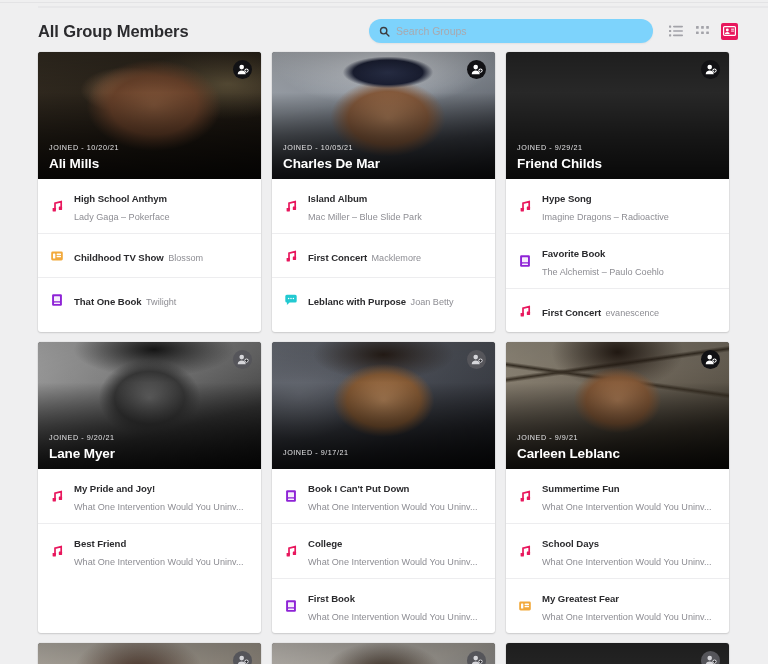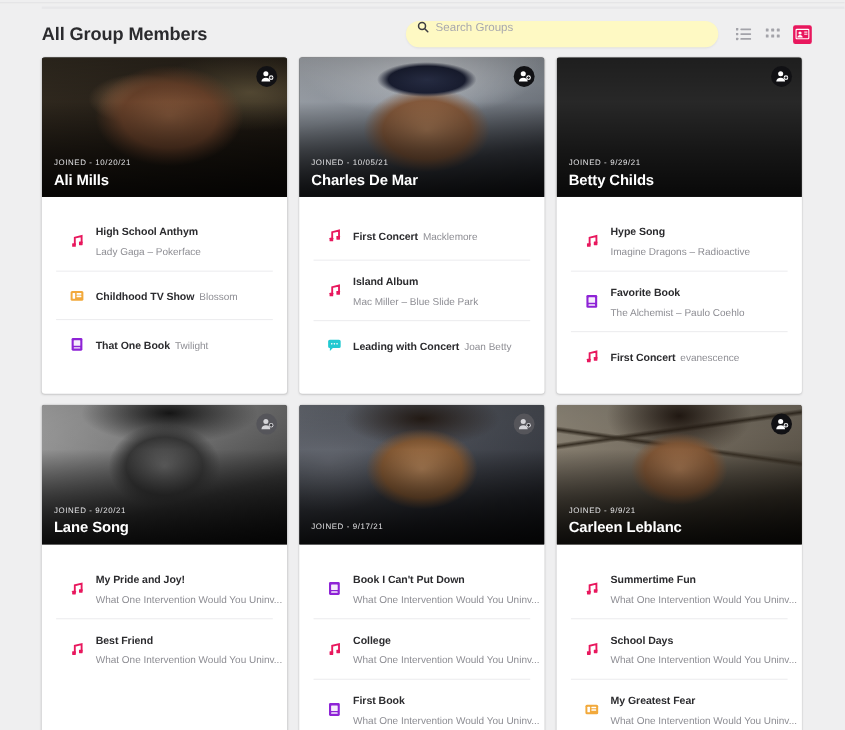--- a/index.html
+++ b/index.html
@@ -52,24 +52,24 @@
   .header-right {
     margin-left: auto;
     display: flex;
     align-items: center;
     gap: 0px;
   }
 
   .search-box {
     width: 284px;
     height: 24px;
-    background: #fef9c3;
+    background: #7dd3fc;
     border-radius: 14px;
     display: flex;
-    align-items: flex-start;
+    align-items: center;
     padding: 0 10px;
     box-shadow: 0 1px 2px rgba(0,0,0,0.06);
   }
   .search-icon {
     width: 11px; height: 11px;
     flex: 0 0 auto;
     margin-right: 6px;
     display: block;
     color: #3c3c41;
   }
@@ -171,21 +171,21 @@
     display: flex;
     align-items: center;
     justify-content: center;
     cursor: pointer;
   }
   .hero-badge.dark   { background: #111114; }
   .hero-badge.muted  { background: #55555a; }
   .hero-badge svg { display: block; }
 
   
-  .card-rows { padding: 13px; }
+  .card-rows { padding: 0; }
   .row {
     display: flex;
     align-items: center;
     gap: 10px;
     padding: 9px 12px 9px 11px;
     border-top: 1px solid #ededef;
     min-height: 44px;
     cursor: pointer;
   }
   .row:first-child { border-top: none; }
@@ -376,50 +376,50 @@
     <div class="card-rows">
     <div class="row">
       <span class="row-icon">
               <svg width="14" height="14" viewBox="0 0 14 14">
       <path d="M5.0 11.0V4.1l6.2-1.5v6.6" fill="none" stroke="#e8175d" stroke-width="1.7" stroke-linejoin="miter"></path>
       <rect x="2.6" y="9.1" width="3.3" height="3.3" rx="0.4" fill="#e8175d"></rect>
       <rect x="8.8" y="7.6" width="3.3" height="3.3" rx="0.4" fill="#e8175d"></rect>
     </svg>
             </span>
       <span class="row-text">
+        <span class="row-title">Island Album</span>
+        <span class="row-sub">Mac Miller – Blue Slide Park</span>
+      </span>
+    </div>
+    <div class="row">
+      <span class="row-icon">
+              <svg width="14" height="14" viewBox="0 0 14 14">
+      <path d="M5.0 11.0V4.1l6.2-1.5v6.6" fill="none" stroke="#e8175d" stroke-width="1.7" stroke-linejoin="miter"></path>
+      <rect x="2.6" y="9.1" width="3.3" height="3.3" rx="0.4" fill="#e8175d"></rect>
+      <rect x="8.8" y="7.6" width="3.3" height="3.3" rx="0.4" fill="#e8175d"></rect>
+    </svg>
+            </span>
+      <span class="row-text">
         <span class="row-title">First Concert</span>
         <span class="row-sub">Macklemore</span>
-      </span>
-    </div>
-    <div class="row">
-      <span class="row-icon">
-              <svg width="14" height="14" viewBox="0 0 14 14">
-      <path d="M5.0 11.0V4.1l6.2-1.5v6.6" fill="none" stroke="#e8175d" stroke-width="1.7" stroke-linejoin="miter"></path>
-      <rect x="2.6" y="9.1" width="3.3" height="3.3" rx="0.4" fill="#e8175d"></rect>
-      <rect x="8.8" y="7.6" width="3.3" height="3.3" rx="0.4" fill="#e8175d"></rect>
-    </svg>
-            </span>
-      <span class="row-text">
-        <span class="row-title">Island Album</span>
-        <span class="row-sub">Mac Miller – Blue Slide Park</span>
       </span>
     </div>
     <div class="row">
       <span class="row-icon">
               <svg width="14" height="14" viewBox="0 0 14 14">
       <path d="M1.3 3.3a1.5 1.5 0 0 1 1.5-1.5h8.4a1.5 1.5 0 0 1 1.5 1.5v4.6a1.5 1.5 0 0 1-1.5 1.5H5.6L2.9 12.0V9.4h-0.1A1.5 1.5 0 0 1 1.3 7.9z" fill="#22c9d1"></path>
       <g fill="#ffffff">
                   <circle cx="4.6" cy="5.6" r="0.75"></circle>
                   <circle cx="7.0" cy="5.6" r="0.75"></circle>
                   <circle cx="9.4" cy="5.6" r="0.75"></circle>
                 </g>
     </svg>
             </span>
       <span class="row-text">
-        <span class="row-title">Leading with Concert</span>
+        <span class="row-title">Leblanc with Purpose</span>
         <span class="row-sub">Joan Betty</span>
       </span>
     </div>
         </div>
       </div>
       <div class="card">
     <div class="card-hero">
       <div class="hero-photo" style="
     background:
       radial-gradient(ellipse 30% 38% at 50% 46%, #cf9f84 0%, #a9795c 52%, rgba(150,102,76,0) 76%),
@@ -432,21 +432,21 @@
         <svg width="12" height="11" viewBox="0 0 12 11">
     <circle cx="4.7" cy="3.1" r="2.3" fill="#ffffff"></circle>
     <path d="M0.7 10.2c0-2.3 1.8-3.6 4.0-3.6s4.0 1.3 4.0 3.6z" fill="#ffffff"></path>
     <circle cx="9.5" cy="6.6" r="2.1" fill="#ffffff"></circle>
     <rect x="8.95" y="5.25" width="1.1" height="2.7" rx="0.4" fill="#2a2a2e"></rect>
     <rect x="8.15" y="6.05" width="2.7" height="1.1" rx="0.4" fill="#2a2a2e"></rect>
   </svg>
       </div>
       <div class="hero-meta">
         <div class="joined-label">JOINED - 9/29/21</div>
-        <div class="member-name">Betty Childs</div>
+        <div class="member-name">Friend Childs</div>
       </div>
     </div>
     <div class="card-rows">
     <div class="row">
       <span class="row-icon">
               <svg width="14" height="14" viewBox="0 0 14 14">
       <path d="M5.0 11.0V4.1l6.2-1.5v6.6" fill="none" stroke="#e8175d" stroke-width="1.7" stroke-linejoin="miter"></path>
       <rect x="2.6" y="9.1" width="3.3" height="3.3" rx="0.4" fill="#e8175d"></rect>
       <rect x="8.8" y="7.6" width="3.3" height="3.3" rx="0.4" fill="#e8175d"></rect>
     </svg>
@@ -496,21 +496,21 @@
         <svg width="12" height="11" viewBox="0 0 12 11">
     <circle cx="4.7" cy="3.1" r="2.3" fill="#d6d6da"></circle>
     <path d="M0.7 10.2c0-2.3 1.8-3.6 4.0-3.6s4.0 1.3 4.0 3.6z" fill="#d6d6da"></path>
     <circle cx="9.5" cy="6.6" r="2.1" fill="#d6d6da"></circle>
     <rect x="8.95" y="5.25" width="1.1" height="2.7" rx="0.4" fill="#2a2a2e"></rect>
     <rect x="8.15" y="6.05" width="2.7" height="1.1" rx="0.4" fill="#2a2a2e"></rect>
   </svg>
       </div>
       <div class="hero-meta">
         <div class="joined-label">JOINED - 9/20/21</div>
-        <div class="member-name">Lane Song</div>
+        <div class="member-name">Lane Myer</div>
       </div>
     </div>
     <div class="card-rows">
     <div class="row">
       <span class="row-icon">
               <svg width="14" height="14" viewBox="0 0 14 14">
       <path d="M5.0 11.0V4.1l6.2-1.5v6.6" fill="none" stroke="#e8175d" stroke-width="1.7" stroke-linejoin="miter"></path>
       <rect x="2.6" y="9.1" width="3.3" height="3.3" rx="0.4" fill="#e8175d"></rect>
       <rect x="8.8" y="7.6" width="3.3" height="3.3" rx="0.4" fill="#e8175d"></rect>
     </svg>

